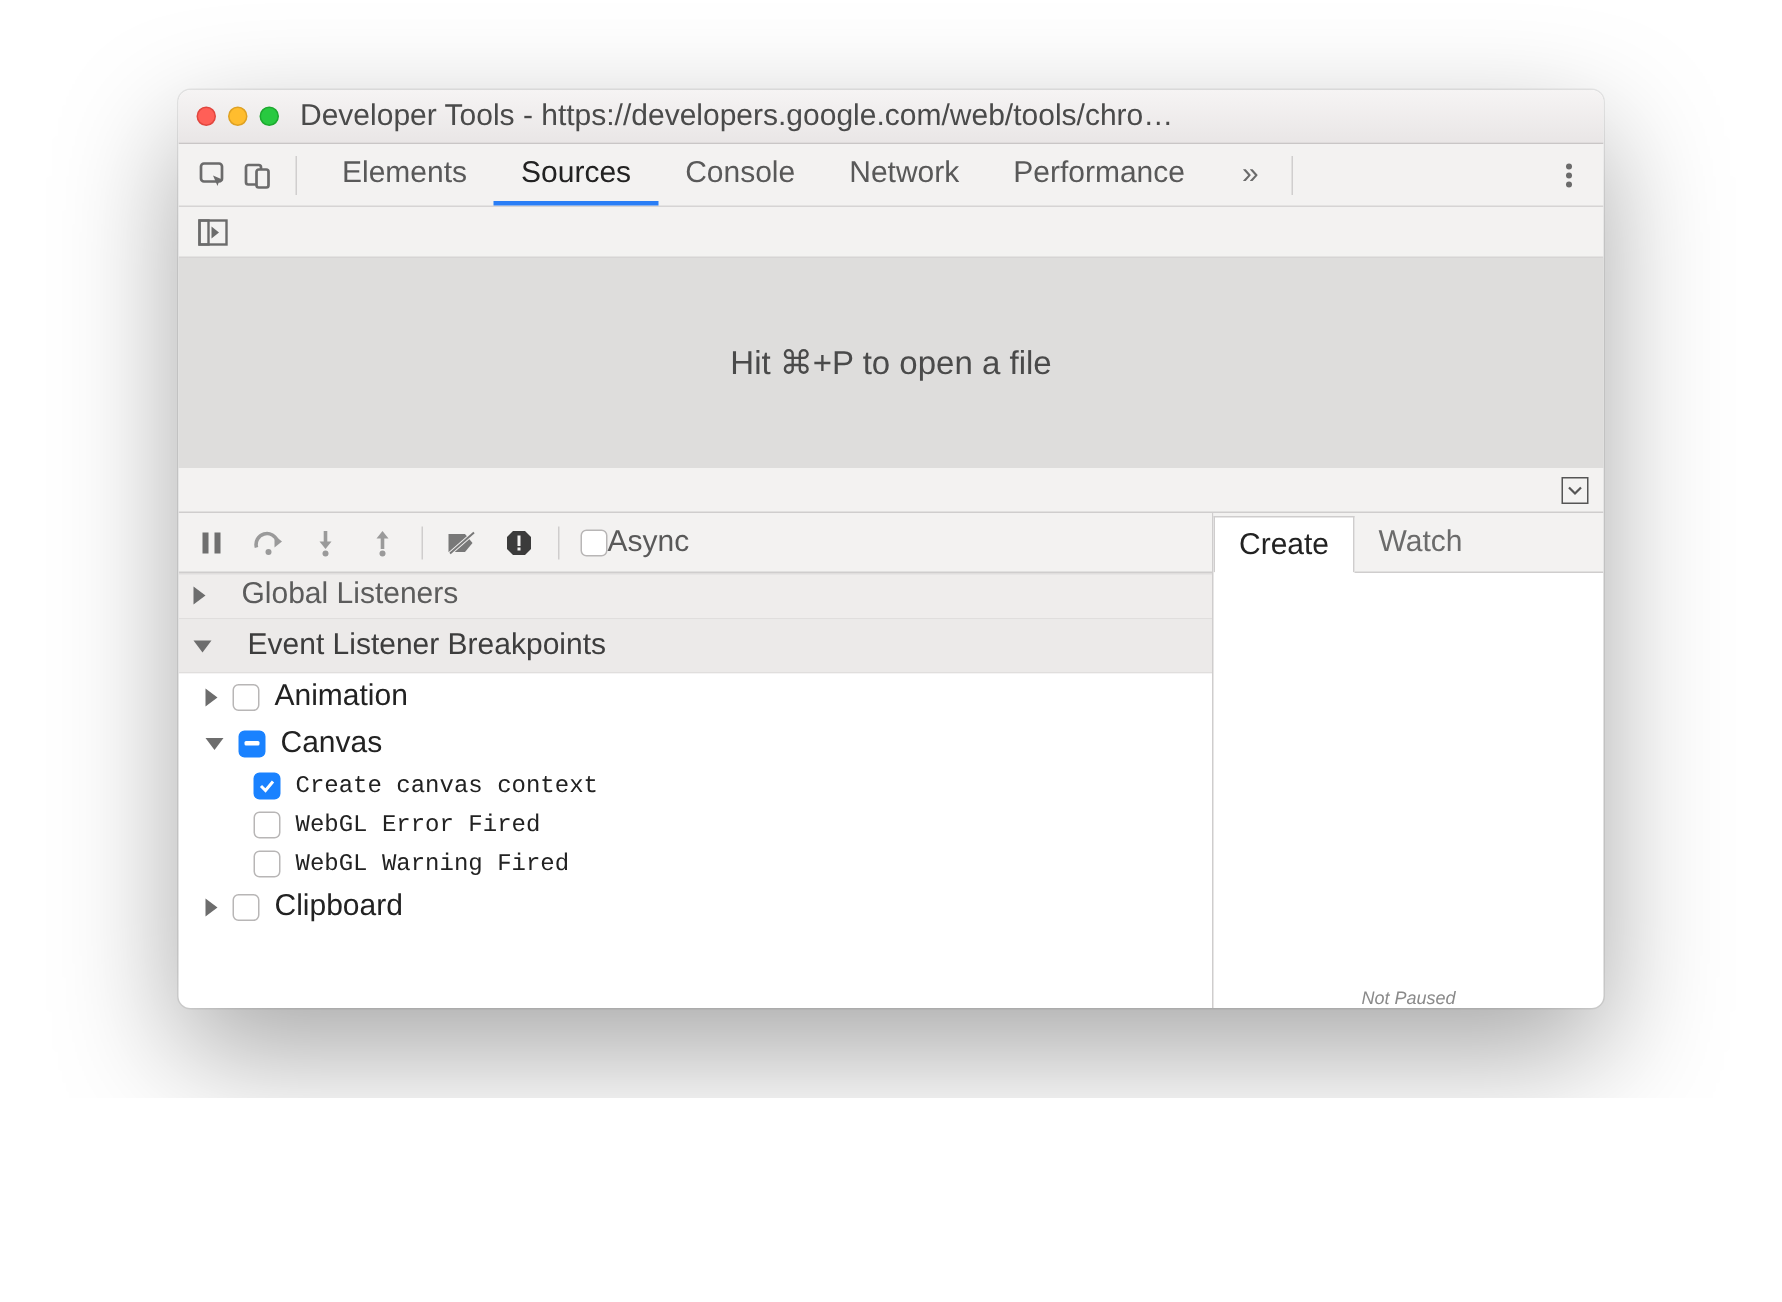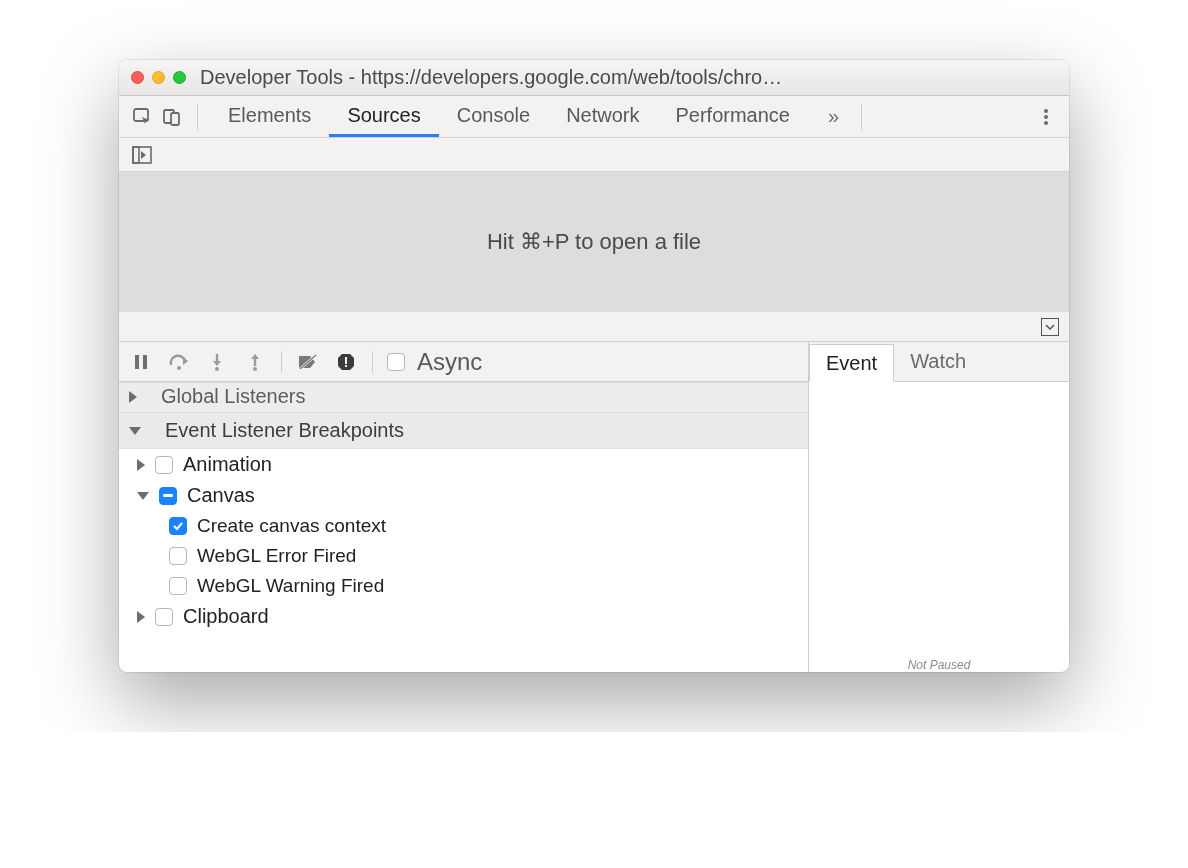--- a/index.html
+++ b/index.html
@@ -61,41 +61,41 @@
   .expand-icon { width:18px; height:18px; border:1px solid #555; display:flex; align-items:center; justify-content:center; font-size:10px; color:#555;}
   .splitarea { display:flex; height:330px;}
   .left { flex:1; border-right:1px solid #cfcdcd; display:flex; flex-direction:column; overflow:hidden;}
   .right { width:260px; display:flex; flex-direction:column;}
   .debugbar {
     height:40px; background:#f3f2f1; border-bottom:1px solid #cfcdcd;
     display:flex; align-items:center; padding:0 10px; gap:14px;
   }
   .dbg-icon { color:#747474; display:flex; align-items:center; justify-content:center; width:24px; height:24px;}
   .dbg-sep { width:1px; height:22px; background:#cfcdcd;}
-  .async-wrap { display:flex; align-items:center; gap:12px; color:#595959; font-size:24px;}
+  .async-wrap { display:flex; align-items:center; gap:0; color:#595959; font-size:20px;}
   .chk {
     width:18px; height:18px; border:1px solid #b8b6b6; border-radius:4px; background:#fff;
     display:inline-flex; align-items:center; justify-content:center;
   }
   .chk.checked { background:#1a82ff; border-color:#1a82ff; color:#fff;}
   .chk.indet { background:#1a82ff; border-color:#1a82ff; }
   .chk.indet::after { content:""; width:10px; height:3px; background:#fff; border-radius:1px;}
   .sectionhdr {
     background:#eceae9; color:#3d3d3d; font-size:20px; padding:6px 10px;
     display:flex; align-items:center; gap:24px; border-bottom:1px solid #e0dedd;
   }
   .sectionhdr.faded { background:#efedec; color:#5c5c5c; border-top:1px solid #e0dedd;}
   .tri { width:0; height:0; }
   .tri.right { border-top:6px solid transparent; border-bottom:6px solid transparent; border-left:8px solid #6d6d6d;}
   .tri.down { border-left:6px solid transparent; border-right:6px solid transparent; border-top:8px solid #6d6d6d;}
   .tree { background:#fff; color:#222; font-size:20px;}
   .row { display:flex; align-items:center; gap:10px; padding:4px 10px; }
   .row.lvl1 { padding-left:18px;}
   .row.lvl2 { padding-left:50px;}
-  .mono { font-family: Liberation Sans, sans-serif; font-size:19px;}
+  .mono { font-family: Liberation Mono, monospace; font-size:16px;}
   .scope-tabs { display:flex; height:40px; border-bottom:1px solid #cfcdcd; background:#f3f2f1;}
   .stab { padding:0 16px; display:flex; align-items:center; font-size:20px; color:#6b6b6b;}
   .stab.active { background:#fff; border:1px solid #cfcdcd; border-bottom:1px solid #fff; margin-bottom:-1px; margin-top:2px; color:#222;}
   .notpaused { flex:1; display:flex; align-items:flex-end; justify-content:center; padding-top:12px; font-style:italic; color:#8a8a8a; font-size:12px;}
   svg { display:block;}
 </style>
 </head>
 <body>
 
 <div class="window">
@@ -259,21 +259,21 @@
         <div class="row lvl1">
           <span class="tri right"></span>
           <span class="chk"></span>
           <span>Clipboard</span>
         </div>
       </div>
     </div>
 
     <div class="right">
       <div class="scope-tabs">
-        <div class="stab active">Event</div>
+        <div class="stab active">Create</div>
         <div class="stab">Watch</div>
       </div>
       <div class="notpaused">
         <span>Not Paused</span>
       </div>
     </div>
   </div>
 
 </div>
 

